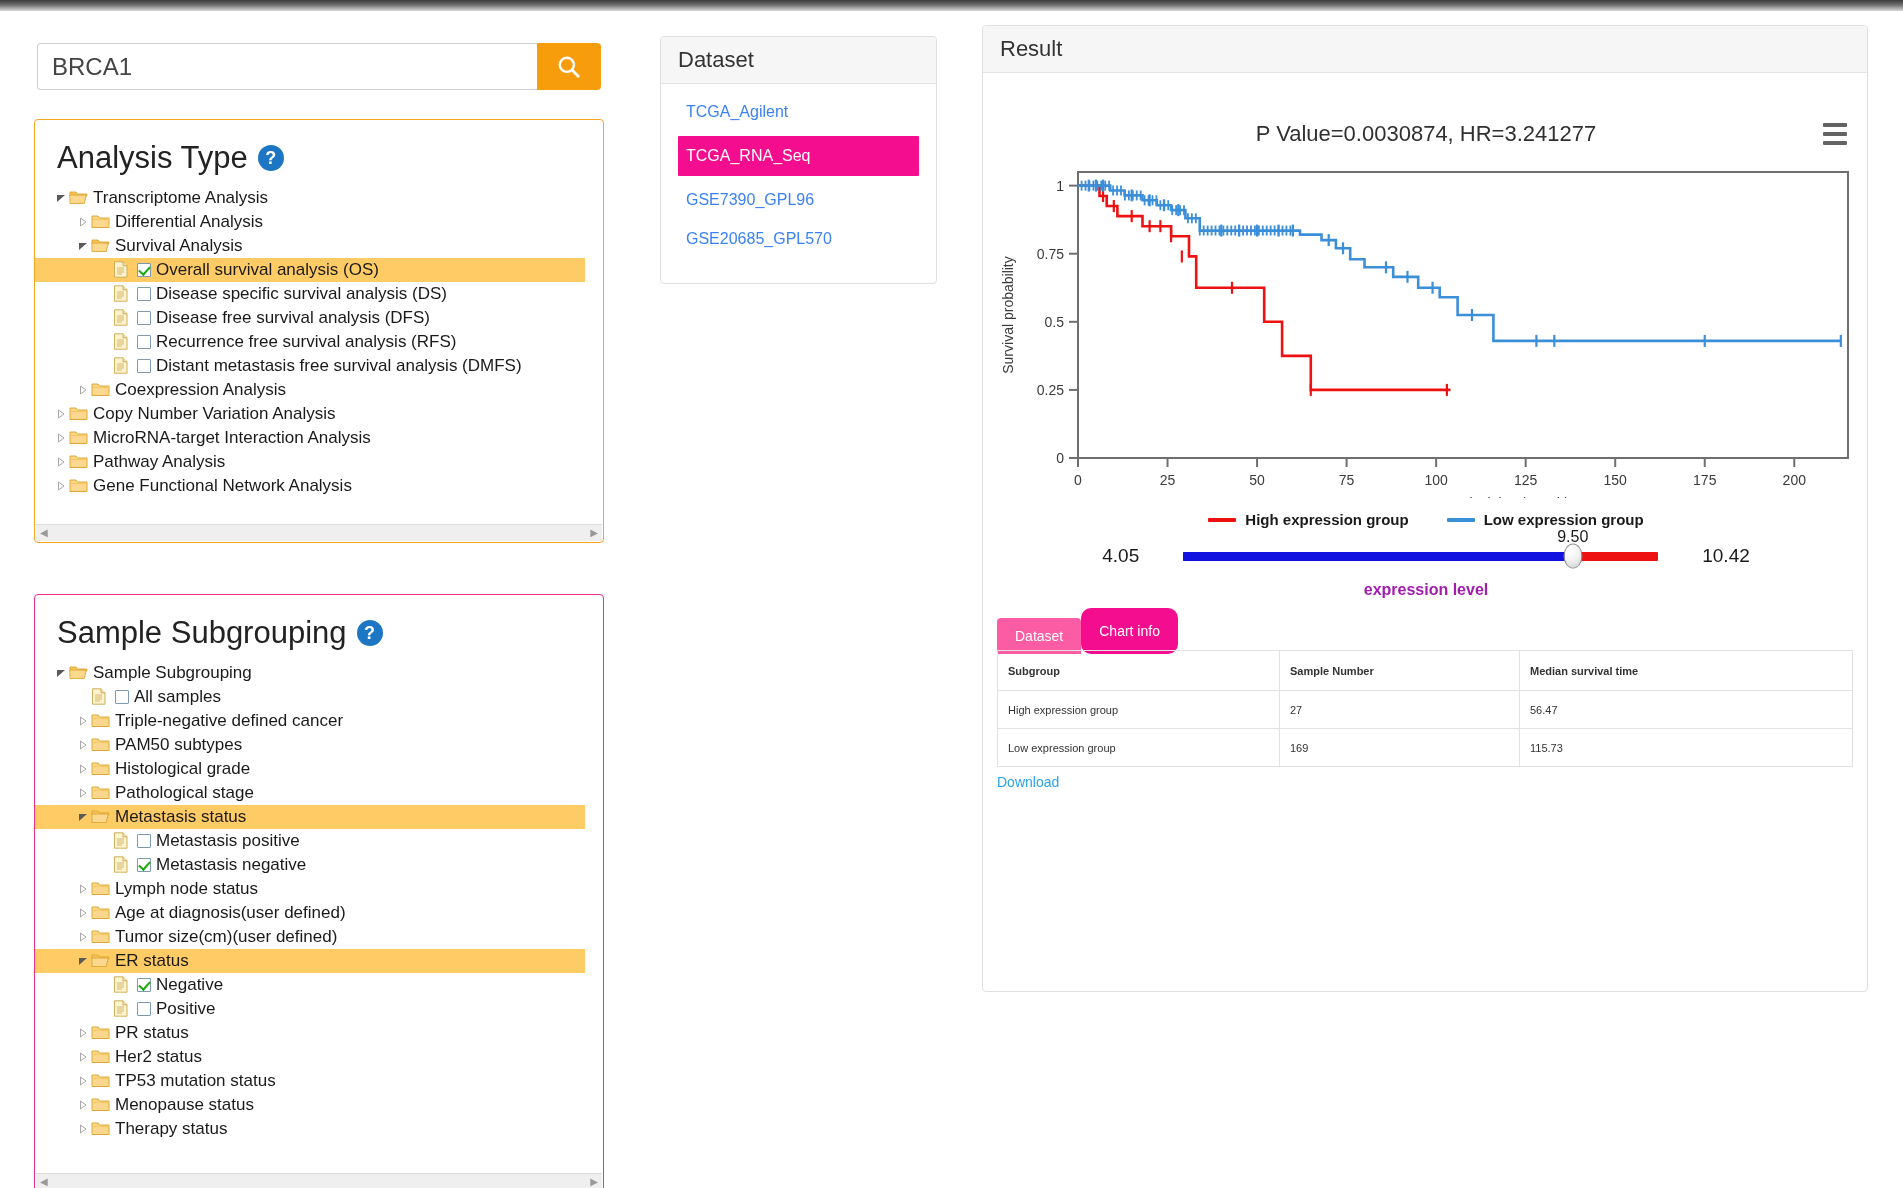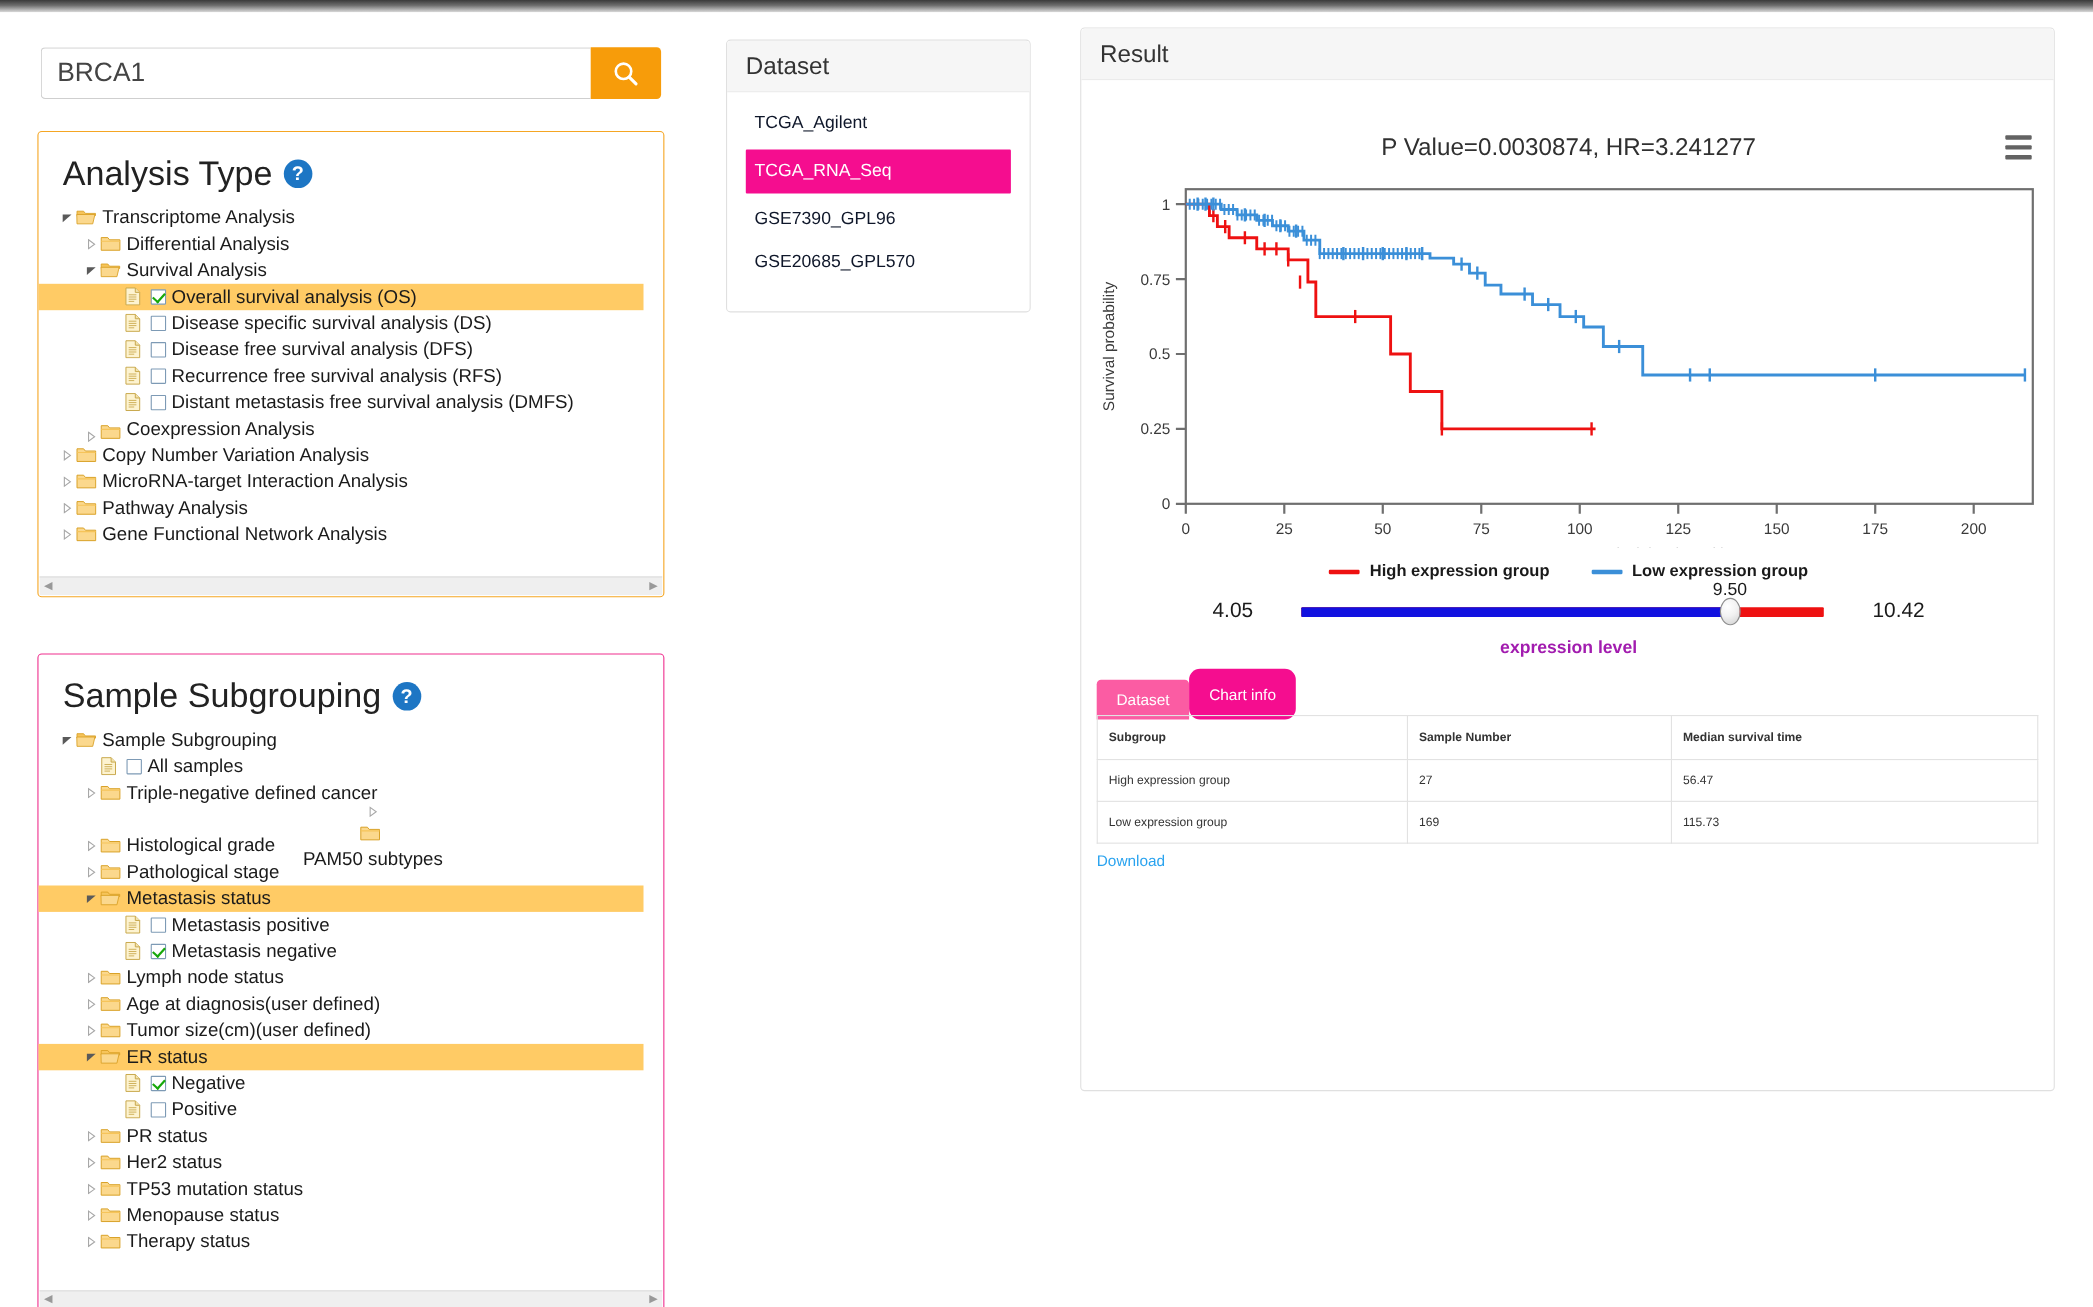--- a/index.html
+++ b/index.html
@@ -89,21 +89,21 @@
     position: absolute; left: 660px; top: 36px; width: 277px; height: 248px;
     border: 1px solid #e0e0e0; border-radius: 4px; background: #fff;
   }
   .card-head {
     height: 47px; background: #f6f6f6; border-bottom: 1px solid #e3e3e3;
     display: flex; align-items: center; padding-left: 17px;
     font-size: 22px; color: #333; border-radius: 4px 4px 0 0;
   }
   .ds-list { padding: 13px 17px 0 17px; }
   .ds-item {
-    font-size: 16px; color: #0f172a; padding: 6px 8px; margin-bottom: 9px;
+    font-size: 16px; color: #3b82f6; padding: 6px 8px; margin-bottom: 9px;
     cursor: pointer; border-radius: 1px;
   }
   .ds-item.active { background: #f50d8f; color: #fff; padding: 11px 8px; }
 
   
   #result-panel {
     position: absolute; left: 982px; top: 25px; width: 886px; height: 967px;
     border: 1px solid #e0e0e0; border-radius: 4px; background: #fff;
   }
   #chart-area { position: relative; width: 886px; height: 600px; }
@@ -325,21 +325,21 @@
                 <line x1="4" y1="7" x2="11" y2="7"></line>
                 <line x1="4" y1="9" x2="11" y2="9"></line>
                 <line x1="4" y1="11" x2="11" y2="11"></line>
                 <line x1="4" y1="13" x2="9" y2="13"></line>
               </g>
             </svg>
           </span>
           <span class="cb"></span>
           <span class="lbl">Distant metastasis free survival analysis (DMFS)</span>
         </div>
-        <div class="tree-row" style="padding-left: 40px; align-items: flex-end;">
+        <div class="tree-row" style="padding-left: 40px;">
           <span class="arrow">
             <svg width="10" height="10" viewBox="0 0 10 10">
               <path d="M2.5 1 L8 5 L2.5 9 Z" fill="none" stroke="#a8a8a8" stroke-width="1"></path>
             </svg>
           </span>
           <span class="ico">
             <svg width="19" height="16" viewBox="0 0 19 16">
               <path d="M1 3 h6 l1.6 2 h9.4 v9.5 H1 Z" fill="#fbd88d" stroke="#d9a126" stroke-width="0.9"></path>
               <path d="M1 5.8 h17 v1 H1 Z" fill="#f6c45a"></path>
             </svg>
@@ -453,21 +453,21 @@
             </svg>
           </span>
           <span class="ico">
             <svg width="19" height="16" viewBox="0 0 19 16">
               <path d="M1 3 h6 l1.6 2 h9.4 v9.5 H1 Z" fill="#fbd88d" stroke="#d9a126" stroke-width="0.9"></path>
               <path d="M1 5.8 h17 v1 H1 Z" fill="#f6c45a"></path>
             </svg>
           </span>
           <span class="lbl">Triple-negative defined cancer</span>
         </div>
-        <div class="tree-row" style="padding-left: 40px; flex-direction: column;">
+        <div class="tree-row" style="padding-left: 40px;">
           <span class="arrow">
             <svg width="10" height="10" viewBox="0 0 10 10">
               <path d="M2.5 1 L8 5 L2.5 9 Z" fill="none" stroke="#a8a8a8" stroke-width="1"></path>
             </svg>
           </span>
           <span class="ico">
             <svg width="19" height="16" viewBox="0 0 19 16">
               <path d="M1 3 h6 l1.6 2 h9.4 v9.5 H1 Z" fill="#fbd88d" stroke="#d9a126" stroke-width="0.9"></path>
               <path d="M1 5.8 h17 v1 H1 Z" fill="#f6c45a"></path>
             </svg>

